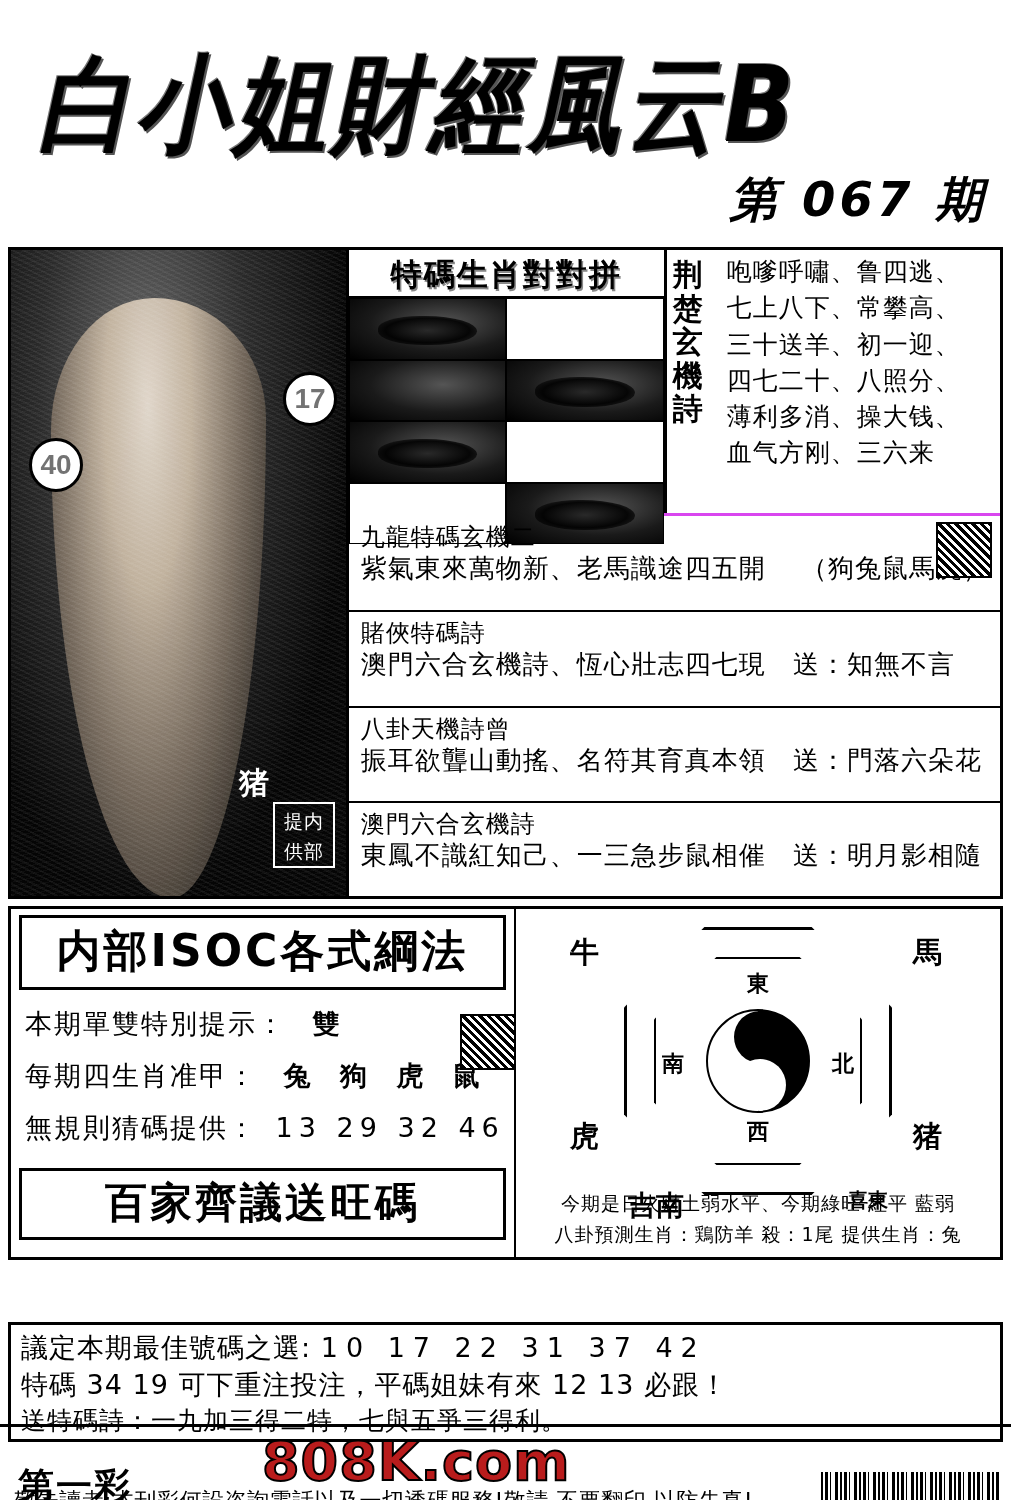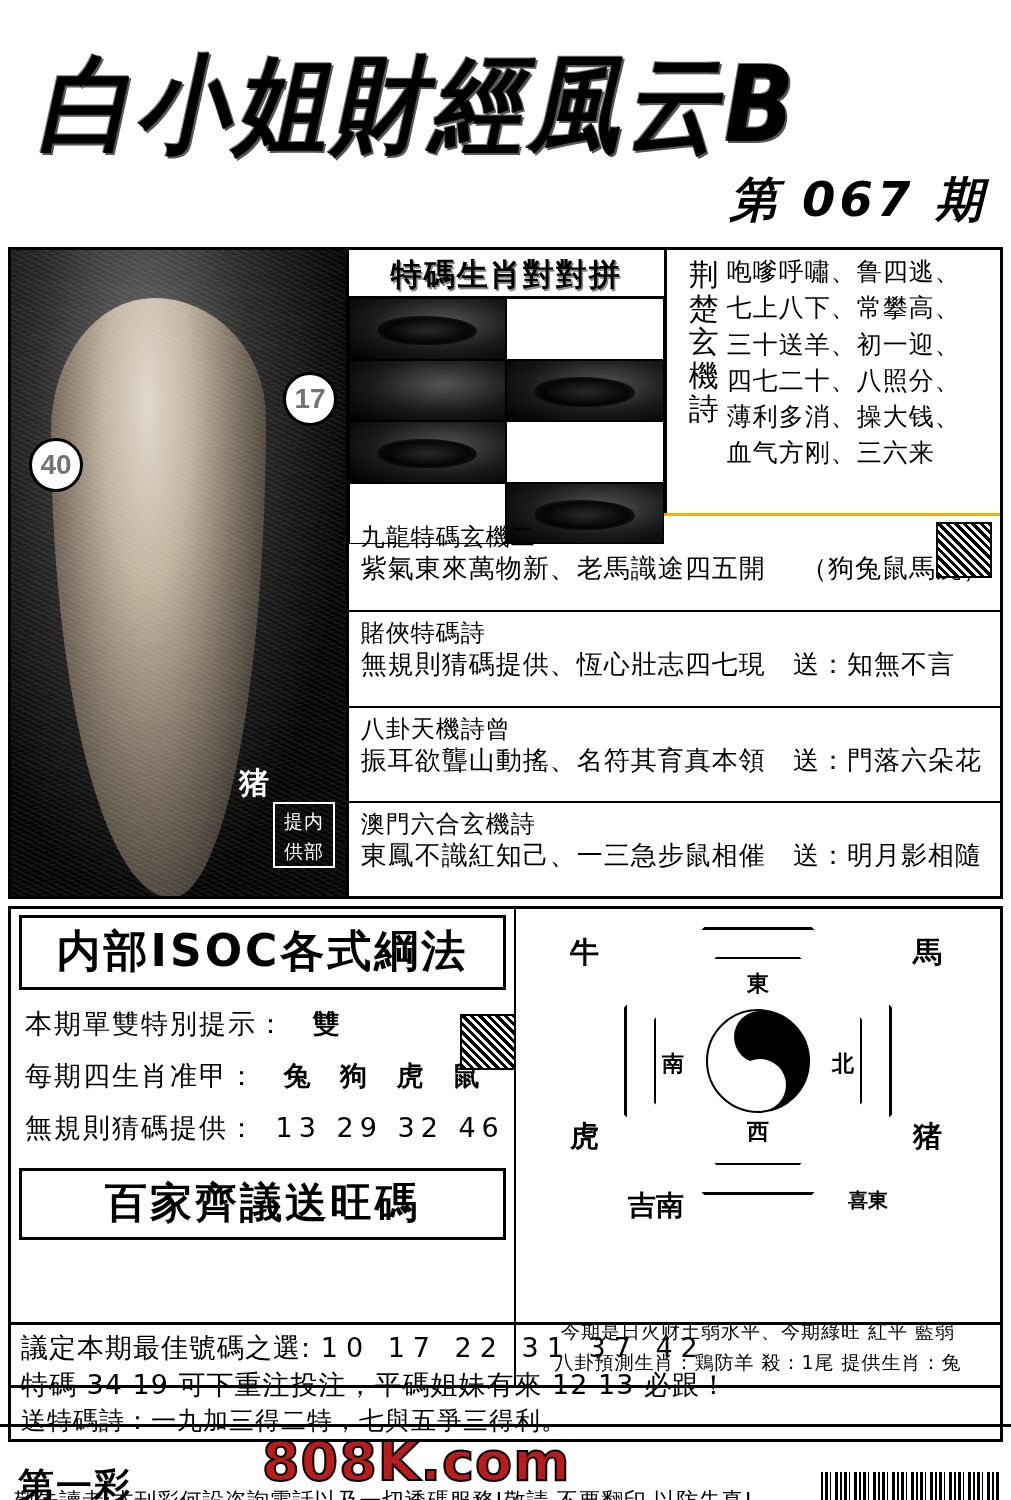--- a/index.html
+++ b/index.html
@@ -115,21 +115,21 @@
   }
 
   .right-col {
     flex: 1;
     display: flex;
     flex-direction: column;
   }
   .top-row {
     display: flex;
     height: 266px;
-    border-bottom: 3px solid #eab308;
+    border-bottom: 3px solid #d946ef;
   }
   .match-box {
     width: 318px;
     border-right: 3px solid #000;
     position: relative;
   }
   .match-title {
     height: 48px;
     font-size: 31px;
     font-weight: bold;
@@ -165,23 +165,23 @@
     border-radius: 45% 55% 50% 50%;
   }
   .poem-box {
     flex: 1;
     display: flex;
     padding: 4px 2px 4px 6px;
   }
   .poem-label {
     width: 46px;
     font-size: 30px;
-    font-weight: normal;
+    font-weight: bold;
     line-height: 1.12;
-    text-align: right;
+    text-align: left;
     letter-spacing: 0;
     padding-top: 4px;
   }
   .poem-lines {
     flex: 1;
     font-size: 25px;
     line-height: 1.45;
     padding-left: 8px;
     letter-spacing: 1px;
   }
@@ -212,21 +212,21 @@
     border: 2px solid #000;
     background: repeating-linear-gradient(45deg, #000 0 3px, #fff 3px 6px);
   }
 
   
   .lower {
     position: absolute;
     left: 8px;
     top: 906px;
     width: 995px;
-    height: 482px;
+    height: 354px;
     display: flex;
   }
   .left-panel {
     width: 508px;
     border: 3px solid #000;
     border-right: 2px solid #000;
     padding: 6px 8px;
   }
   .banner1 {
     border: 3px solid #000;
@@ -458,21 +458,21 @@
       <div class="sec-title">九龍特碼玄機二</div>
       <div class="sec-body">
         <span>紫氣東來萬物新、老馬識途四五開</span>
         <span class="paren">（狗兔鼠馬虎）</span>
       </div>
     </div>
 
     <div class="section">
       <div class="sec-title">賭俠特碼詩</div>
       <div class="sec-body">
-        <span>無規則猜碼提供、恆心壯志四七現</span>
+        <span>澳門六合玄機詩、恆心壯志四七現</span>
         <span class="send">送：知無不言</span>
       </div>
     </div>
 
     <div class="section">
       <div class="sec-title">八卦天機詩曾</div>
       <div class="sec-body">
         <span>振耳欲聾山動搖、名符其育真本領</span>
         <span class="send">送：門落六朵花</span>
       </div>

